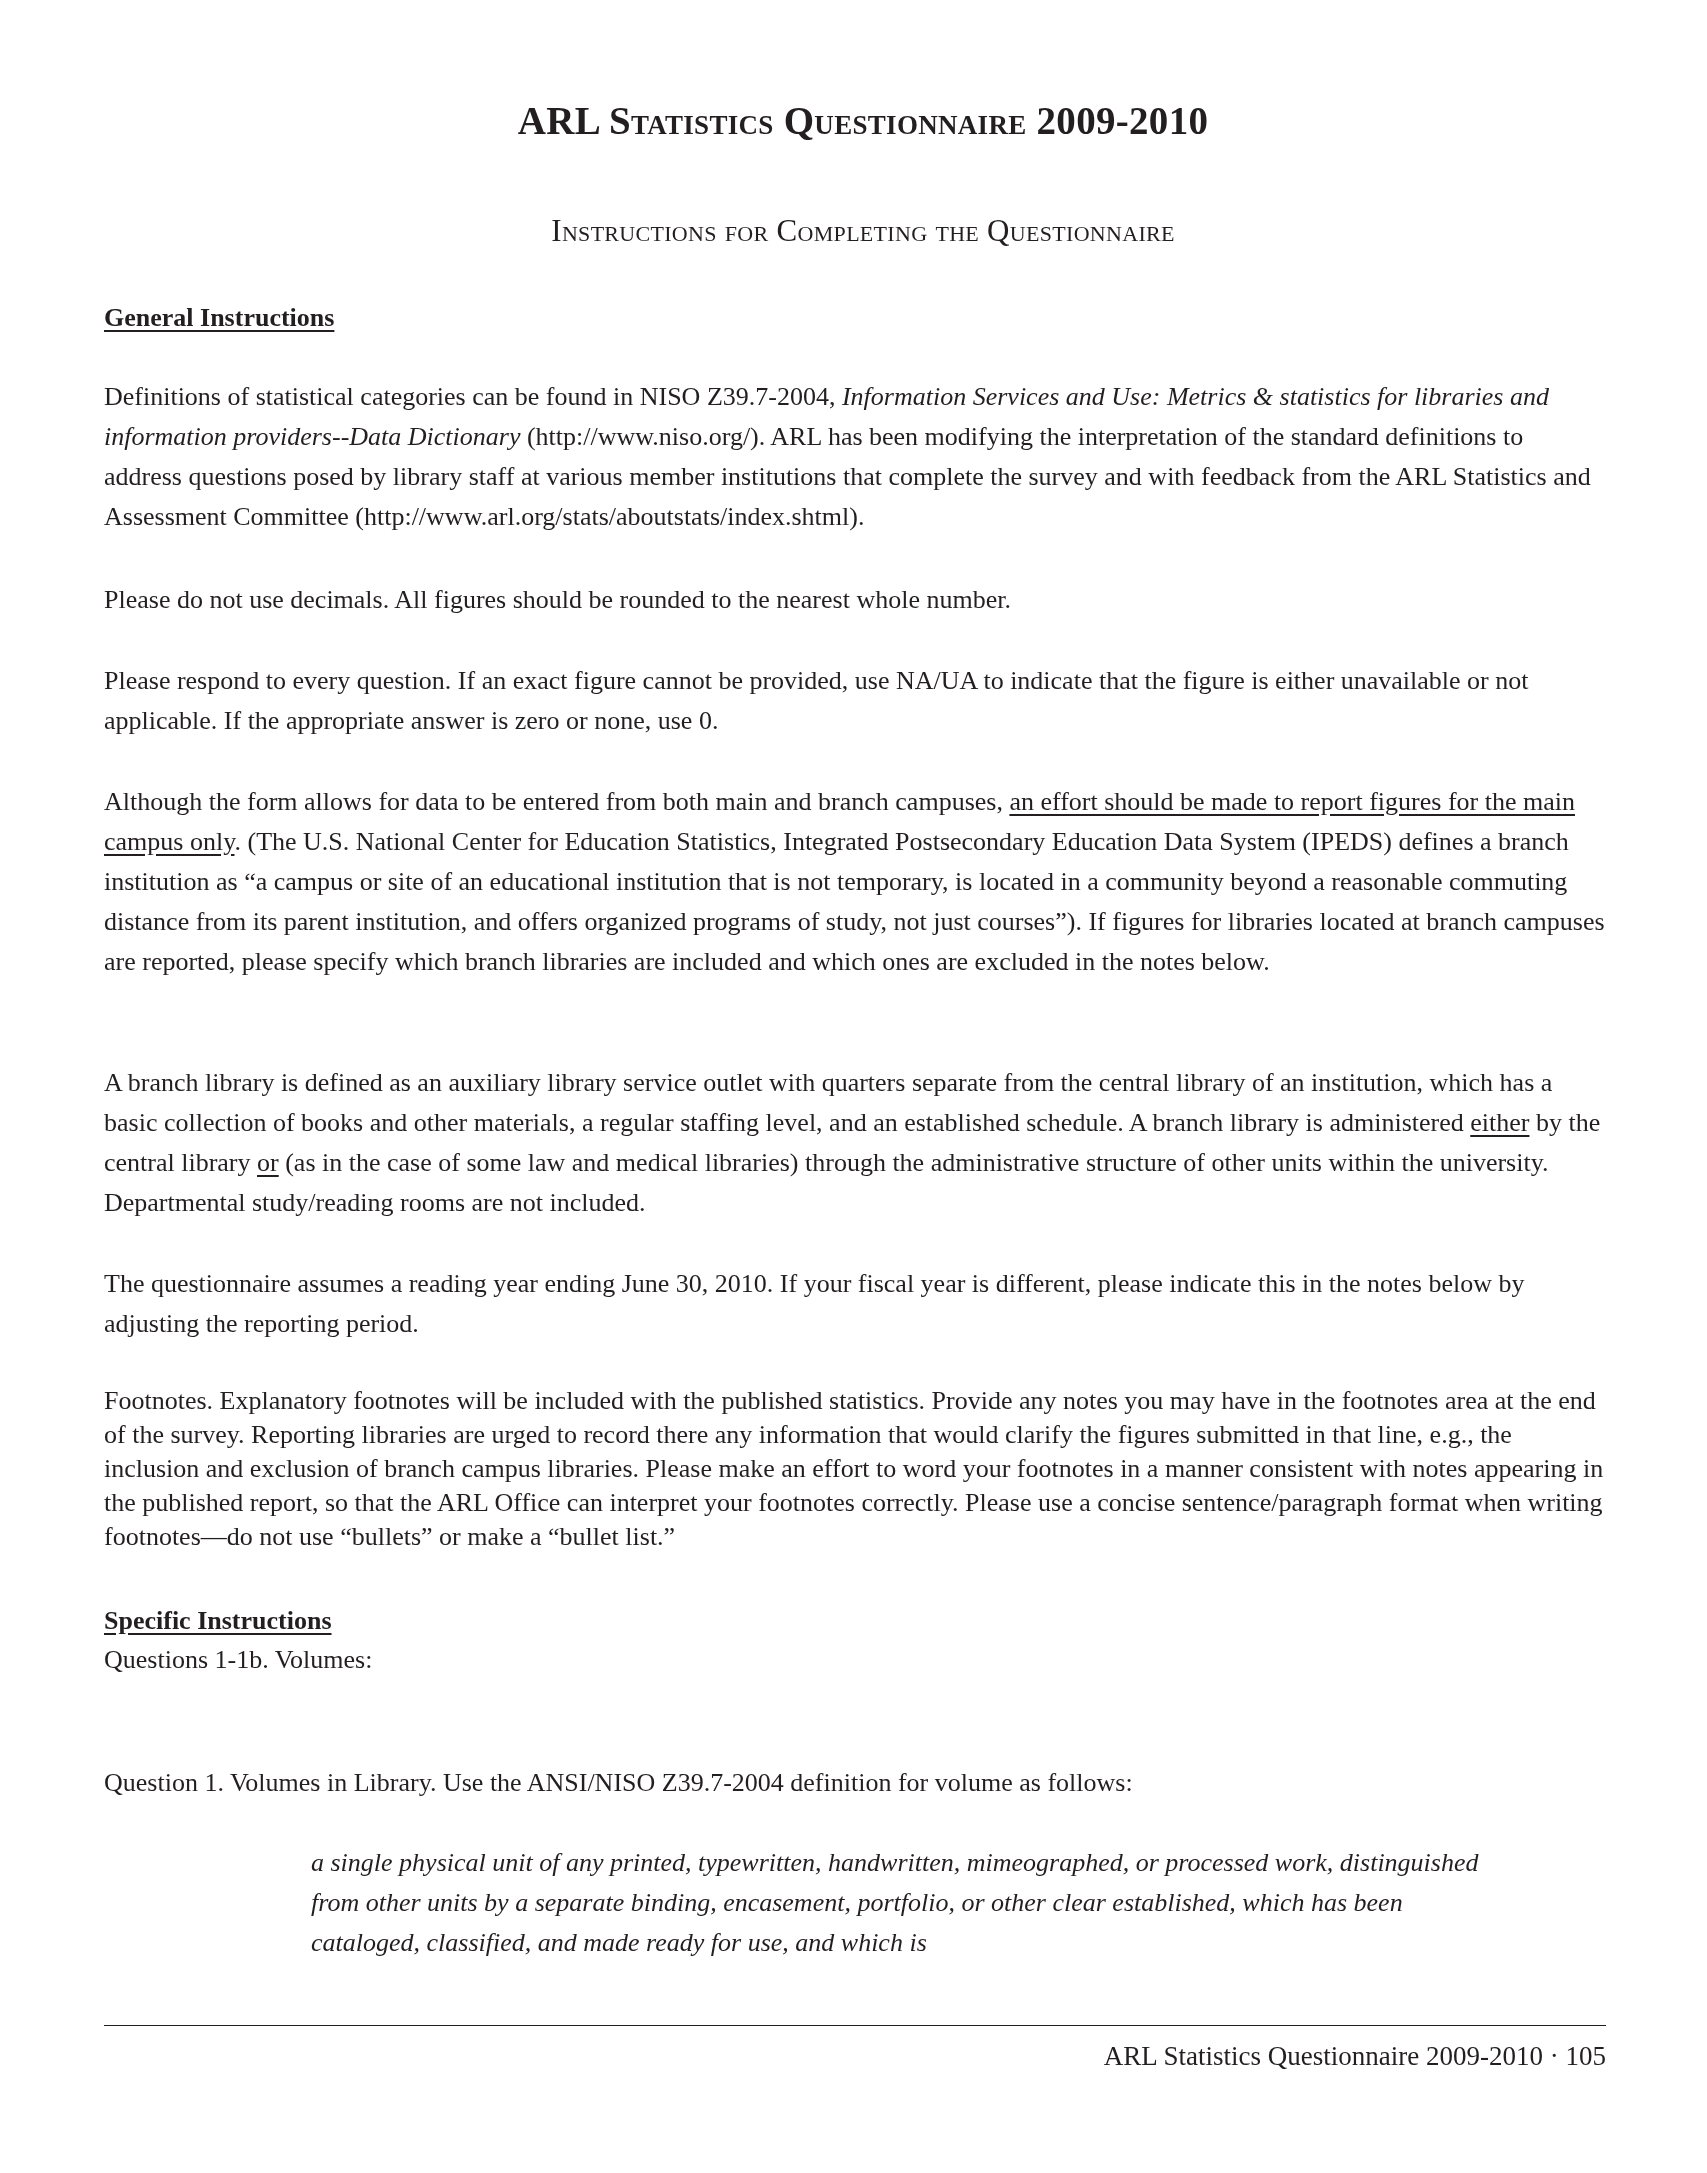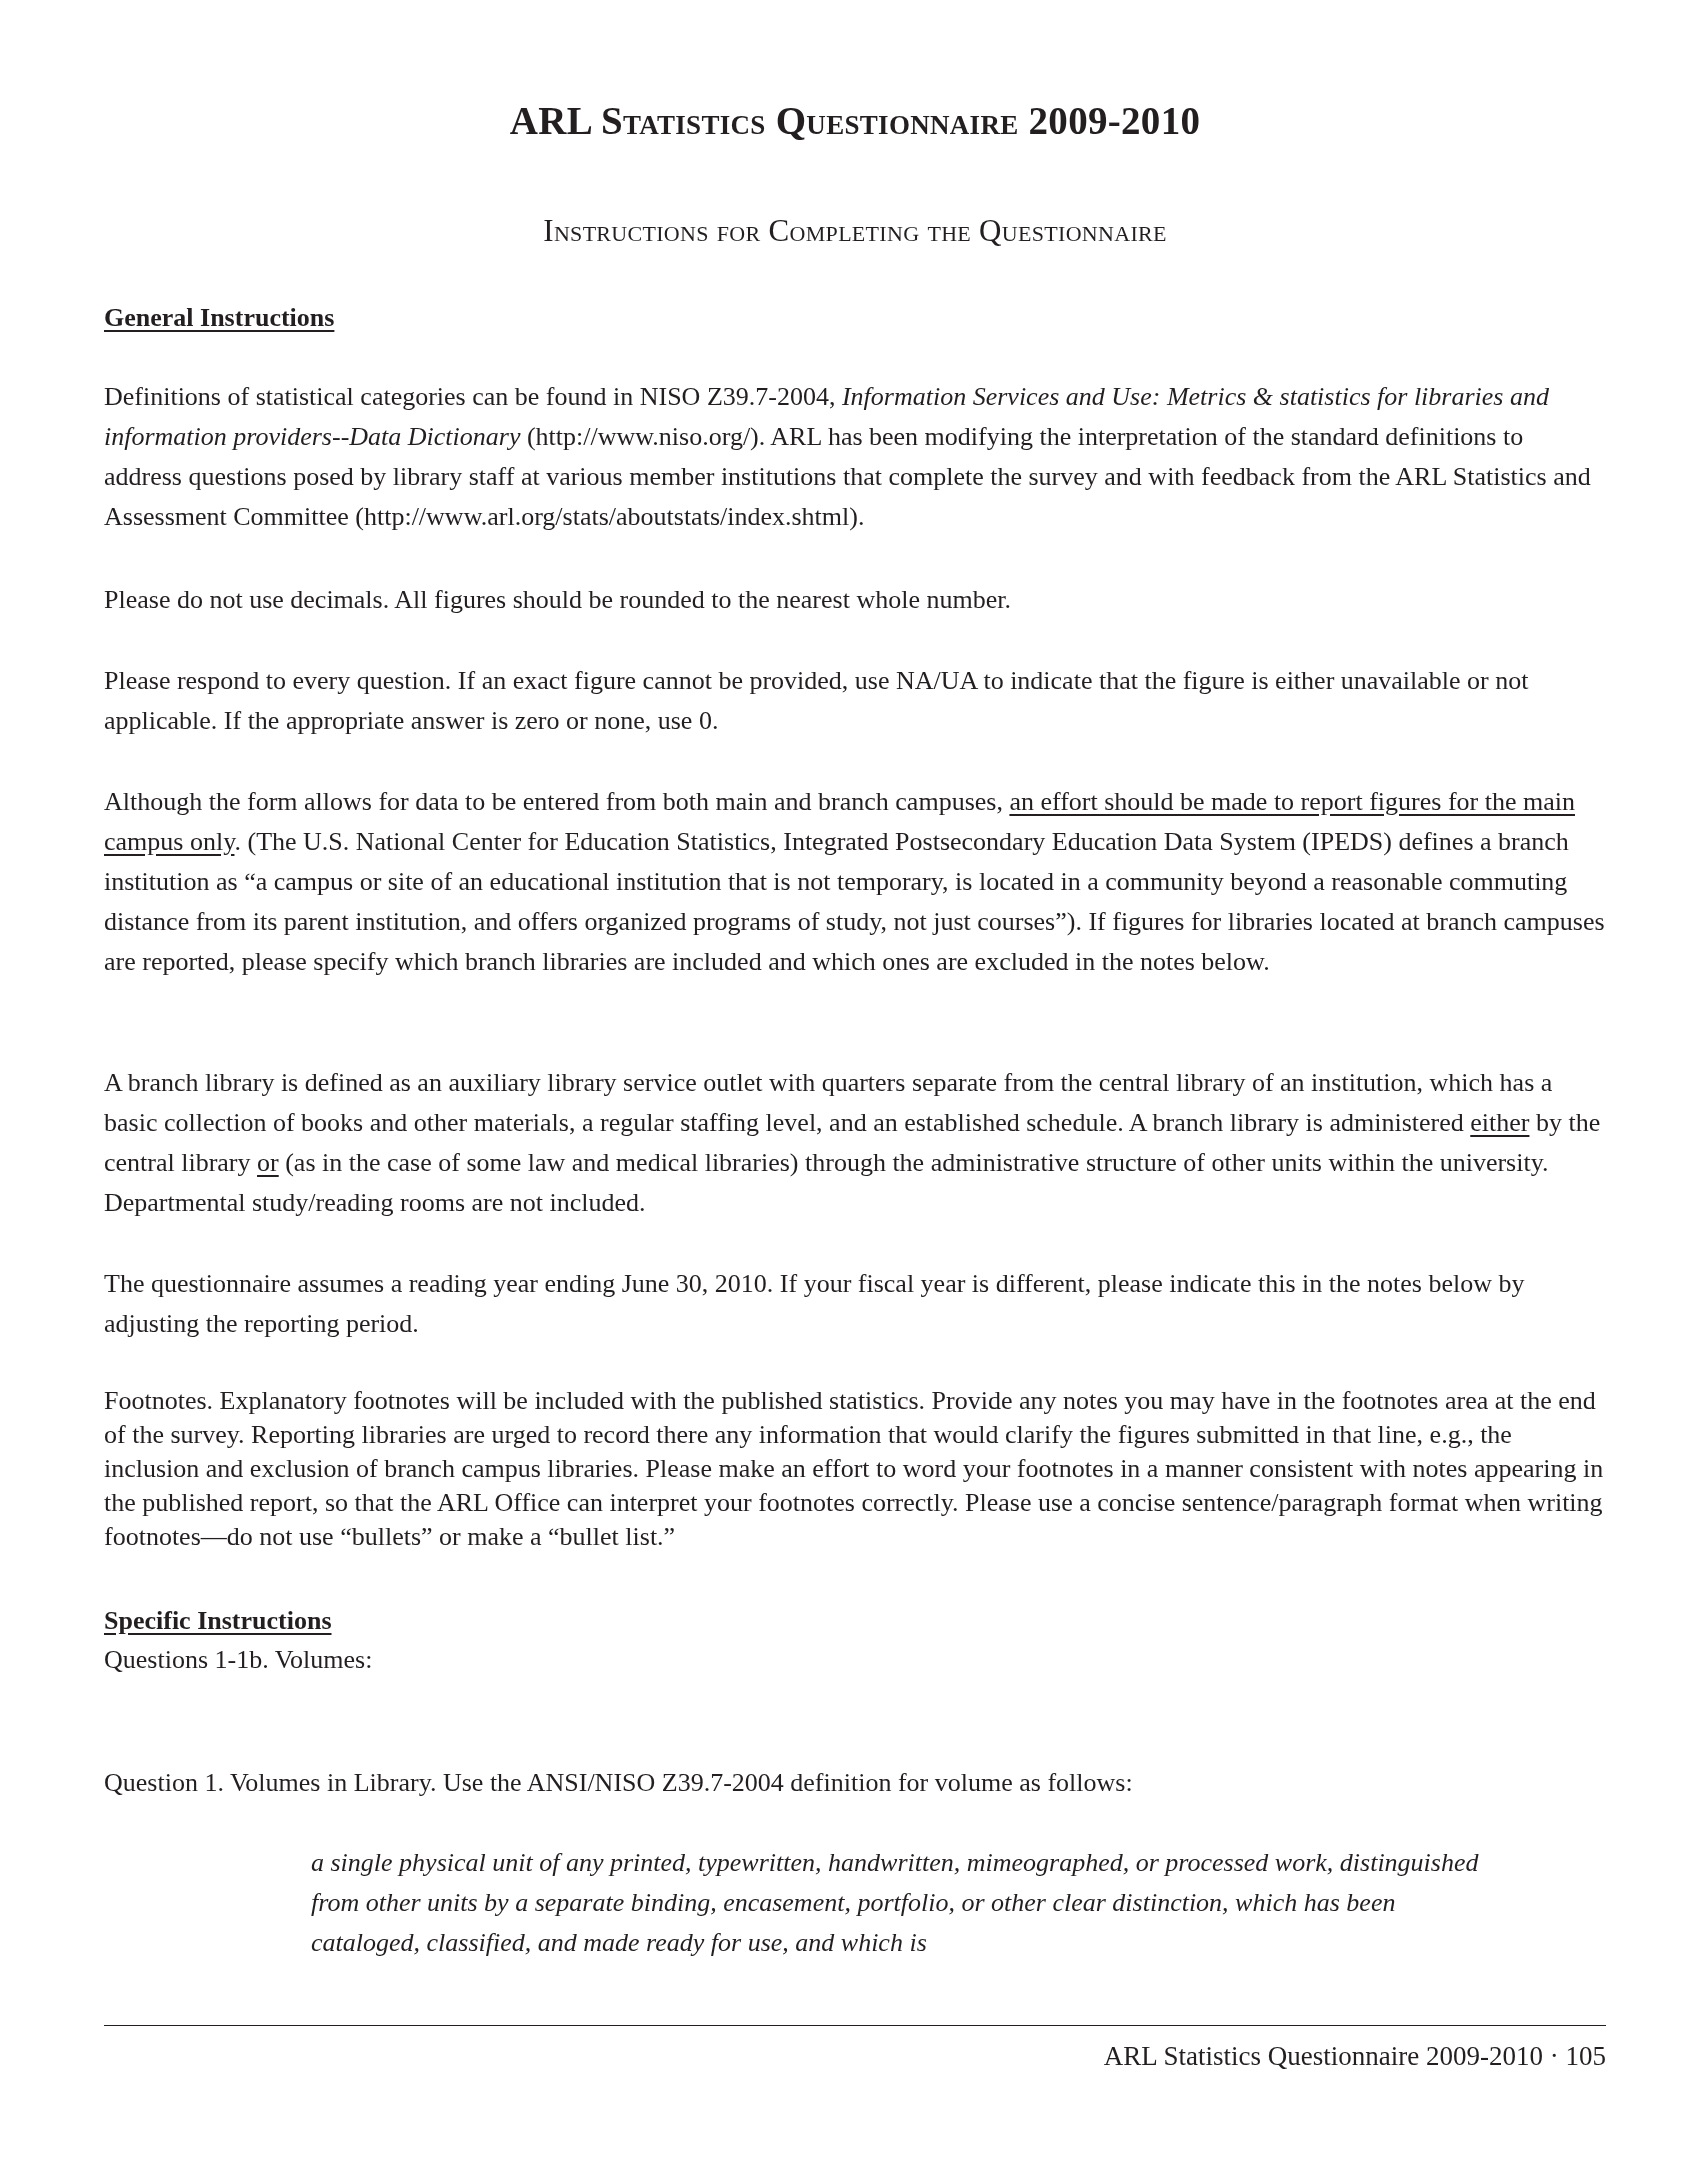--- a/index.html
+++ b/index.html
@@ -3,21 +3,21 @@
 <meta charset="utf-8">
 <style>
   html, body { margin: 0; padding: 0; background: #ffffff; }
   body {
     width: 1707px; height: 2173px; position: relative; overflow: hidden;
     font-family: "Liberation Serif", "DejaVu Serif", serif;
     color: #231f20;
   }
   .page { position: absolute; left: 104px; top: 0; width: 1502px; }
   .title {
-    position: absolute; left: 0; width: 1502px; text-align: center;
+    position: absolute; left: 8px; width: 1502px; text-align: center;
     font-variant: small-caps; font-weight: bold; letter-spacing: 0.3px;
     margin: 0;
   }
   .title-main { top: 98px; font-size: 39px; }
   .title-sub { top: 213px; font-size: 31px; font-weight: normal; }
   .block { position: absolute; left: 0; width: 1502px; font-size: 26px; line-height: 40px; margin: 0; }
   .heading-u { font-weight: bold; text-decoration: underline; text-underline-offset: 3.8px; }
   .b { font-weight: normal; }
   .i { font-style: italic; }
   .u { text-decoration: underline; text-underline-offset: 3.8px; }
@@ -49,18 +49,18 @@
   <p class="block" style="top:1264px;"><span>The questionnaire assumes a reading year ending </span><span class="b">June 30, 2010</span><span>.  If your fiscal year is different, please indicate this in the notes below by adjusting the reporting period.</span></p>
 
   <p class="block footnotes" style="top:1384px;"><span class="b">Footnotes.</span><span>  Explanatory footnotes will be included with the published statistics.  Provide any notes you may have in the footnotes area at the end of the survey.  Reporting libraries are urged to record there any information that would clarify the figures submitted in that line, e.g., the inclusion and exclusion of branch campus libraries. Please make an effort to word your footnotes in a manner consistent with notes appearing in the published report, so that the ARL Office can interpret your footnotes correctly.  Please use a concise sentence/paragraph format when writing footnotes—</span><span class="b">do not use “bullets” or make a “bullet list</span><span>.”</span></p>
 
   <p class="block heading-u" style="top:1601px;">Specific Instructions</p>
 
   <p class="block b" style="top:1640px;">Questions 1-1b. Volumes:</p>
 
   <p class="block" style="top:1763px;"><span class="b">Question 1.  Volumes in Library.</span><span>  Use the ANSI/NISO Z39.7-2004 definition for </span><span class="b">volume</span><span> as follows:</span></p>
 
-  <p class="block quote" style="top:1843px;"><span>a single physical unit of any printed, typewritten, handwritten, mimeographed, or processed work, distinguished from other units by a separate binding, encasement, portfolio, or other clear distinction, which has been </span><span class="b">cataloged, classified, and made ready for use</span><span>, and which is</span></p>
+  <p class="block quote" style="top:1843px;"><span>a single physical unit of any printed, typewritten, handwritten, mimeographed, or processed work, distinguished from other units by a separate binding, encasement, portfolio, or other clear established, which has been </span><span class="b">cataloged, classified, and made ready for use</span><span>, and which is</span></p>
 
   <div class="rule"></div>
   <div class="footer">ARL Statistics Questionnaire 2009-2010 · 105</div>
 </div>
 
 
 </body></html>

